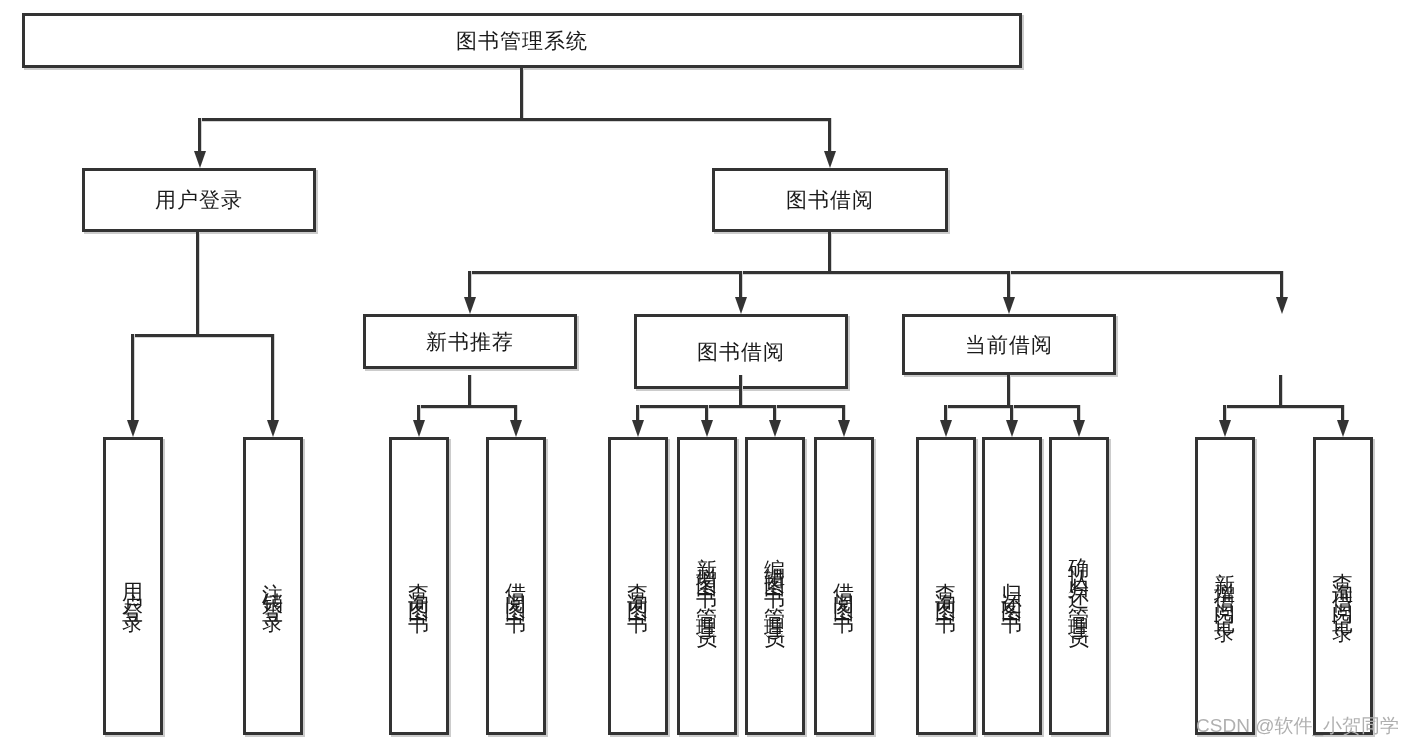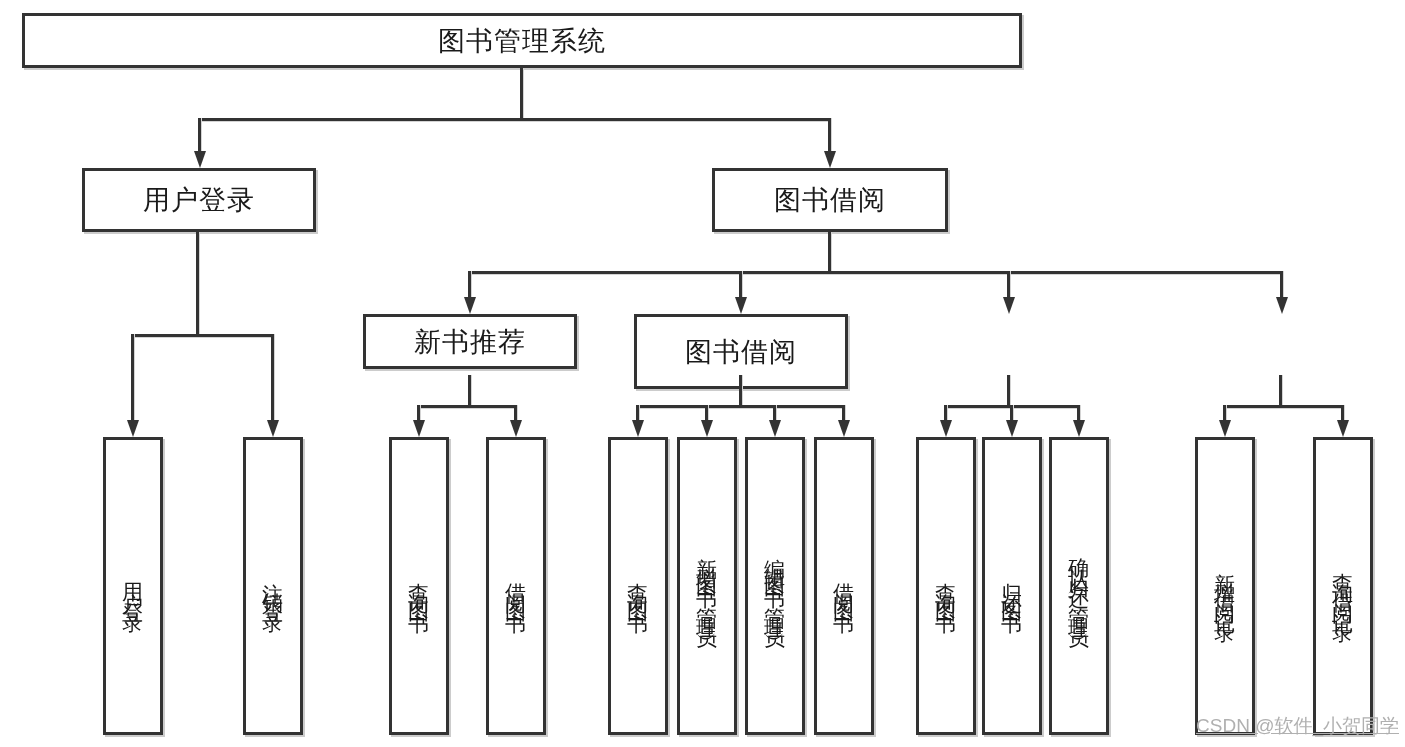--- a/index.html
+++ b/index.html
@@ -16,21 +16,21 @@
     background: #ffffff;
     border: 3px solid #333333;
     box-sizing: border-box;
     box-shadow: 2px 2px 0 #cccccc;
     display: flex;
     align-items: center;
     justify-content: center;
     color: #1a1a1a;
   }
   .hnode span {
-    font-size: 27px;
+    font-size: 21px;
     letter-spacing: 1px;
     white-space: nowrap;
   }
   .vnode span {
     writing-mode: vertical-rl;
     text-orientation: mixed;
     font-size: 21px;
     letter-spacing: 10px;
     line-height: 1;
     white-space: nowrap;
@@ -97,20 +97,23 @@
   <div class="arrow" style="left:1003px; top:297px;"></div>
   <div class="vline" style="left:1280px; top:271px; height:28px;"></div>
   <div class="arrow" style="left:1276px; top:297px;"></div>
 
   <div class="node hnode" style="left:363px; top:314px; width:214px; height:55px;">
     <span>新书推荐</span>
   </div>
   <div class="node hnode" style="left:634px; top:314px; width:214px; height:75px;">
     <span>图书借阅</span>
   </div>
+  <div class="node hnode" style="left:902px; top:314px; width:214px; height:61px;">
+    <span>当前借阅</span>
+  </div>
 
   <div class="vline" style="left:468px; top:375px; height:33px;"></div>
   <div class="hline" style="left:417px; top:405px; width:101px;"></div>
   <div class="vline" style="left:417px; top:405px; height:17px;"></div>
   <div class="arrow" style="left:413px; top:420px;"></div>
   <div class="vline" style="left:514px; top:405px; height:17px;"></div>
   <div class="arrow" style="left:510px; top:420px;"></div>
 
   <div class="vline" style="left:739px; top:375px; height:33px;"></div>
   <div class="hline" style="left:636px; top:405px; width:210px;"></div>
@@ -176,15 +179,15 @@
     <span>确认归还（管理员）</span>
   </div>
 
   <div class="node vnode" style="left:1195px; top:437px; width:60px; height:298px;">
     <span>新增借阅记录</span>
   </div>
   <div class="node vnode" style="left:1313px; top:437px; width:60px; height:298px;">
     <span>查询借阅记录</span>
   </div>
 
-  <div class="watermark" style="right:6px; top:713px;text-decoration:underline;">CSDN @软件_小贺同学</div>
+  <div class="watermark" style="right:6px; top:713px;">CSDN @软件_小贺同学</div>
 
 </div>
 
 </body></html>

